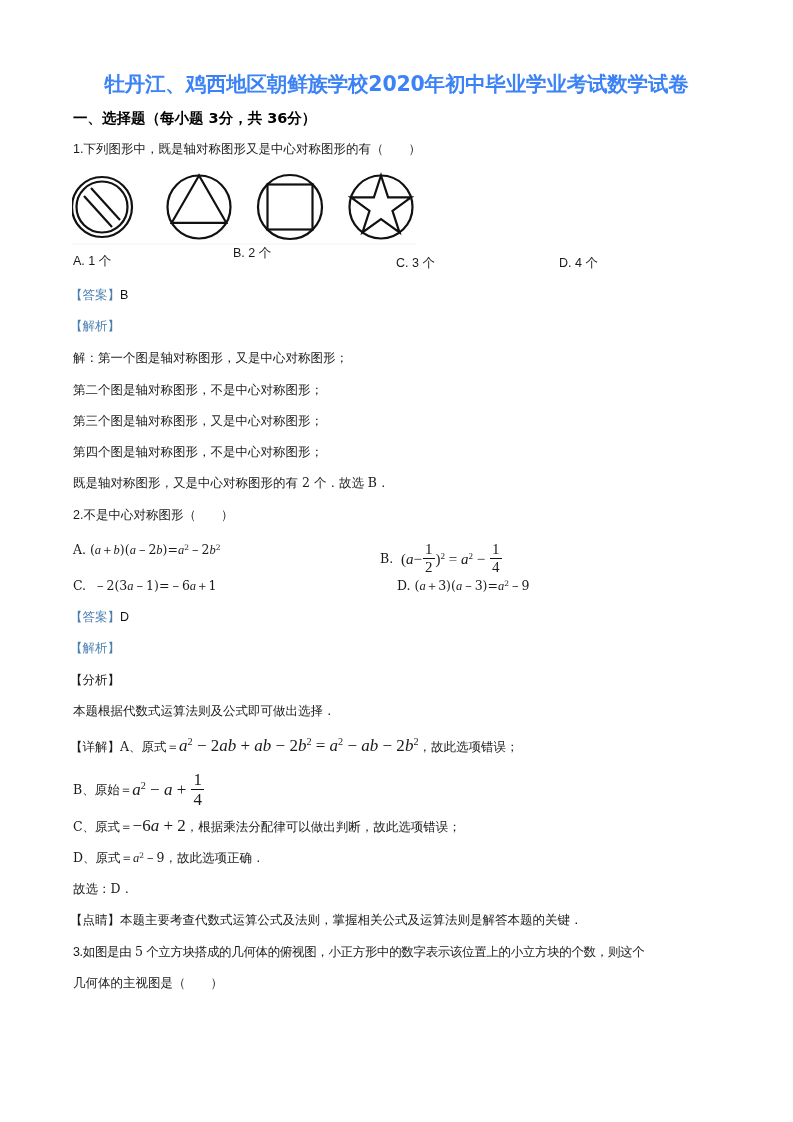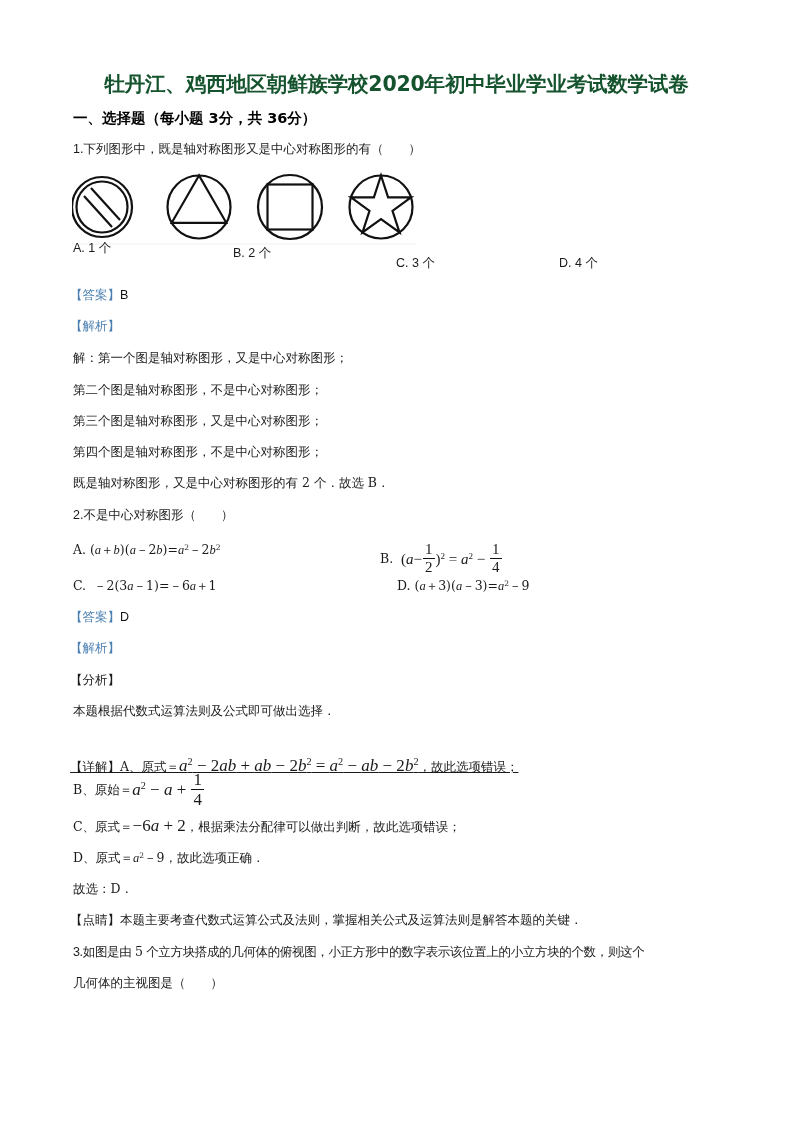--- a/index.html
+++ b/index.html
@@ -5,21 +5,21 @@
     html, body { margin: 0; padding: 0; background: #ffffff; }
     body {
       width: 793px; height: 1122px; position: relative; overflow: hidden;
       font-family: "DejaVu Serif", "Liberation Serif", serif;
       color: #1a1a1a;
     }
     .abs { position: absolute; white-space: nowrap; }
     .title {
       left: 0; width: 793px; top: 70px; text-align: center;
       font-family: "DejaVu Sans", "Liberation Sans", sans-serif;
-      font-weight: bold; font-size: 20.5px; letter-spacing: -0.2px; color: #14532d;
+      font-weight: bold; font-size: 20.5px; letter-spacing: -0.2px; color: #3b82f6;
     }
     .section {
       left: 73px; top: 109px;
       font-family: "DejaVu Sans", "Liberation Sans", sans-serif;
       font-weight: bold; font-size: 14.5px; color: #000;
     }
     .line { left: 73px; font-size: 12.5px; line-height: 16px; }
     .opt { font-size: 12.5px; line-height: 16px; }
     .tag { color: #4a7fb0; font-family: "DejaVu Sans", "Liberation Sans", sans-serif; font-size: 12.5px; }
     .ans { font-family: "Liberation Sans", "DejaVu Sans", sans-serif; font-size: 12.5px; color: #111; }
@@ -70,21 +70,21 @@
 
       <g>
         <circle cx="309" cy="37" r="31.5"></circle>
         <polygon points="309,5.5 316.1,27.3 339,27.3 320.5,40.8 327.5,62.5 309,49.1 290.5,62.5 297.5,40.8 279,27.3 301.9,27.3"></polygon>
       </g>
     </g>
     <line x1="0" y1="74" x2="344" y2="74" stroke="#f0f0f0" stroke-width="1"></line>
   </svg>
 </div>
 
-<div class="abs opt sans" style="left:73px; top:240px;">A. 1 个</div>
+<div class="abs opt sans" style="left:73px; top:253px;">A. 1 个</div>
 <div class="abs opt sans" style="left:233px; top:245px;">B. 2 个</div>
 <div class="abs opt sans" style="left:396px; top:255px;">C. 3 个</div>
 <div class="abs opt sans" style="left:559px; top:255px;">D. 4 个</div>
 
 <div class="abs line" style="left:70px; top:287px;">
   <span class="tag">【答案】</span><span class="ans">B</span>
 </div>
 <div class="abs line" style="left:70px; top:318px;">
   <span class="tag">【解析】</span>
 </div>
@@ -117,21 +117,21 @@
 
 <div class="abs line" style="left:70px; top:609px;">
   <span class="tag">【答案】</span><span class="ans">D</span>
 </div>
 <div class="abs line" style="left:70px; top:640px;">
   <span class="tag">【解析】</span>
 </div>
 <div class="abs line" style="left:70px; top:672px;">【分析】</div>
 <div class="abs line" style="top:703px;">本题根据代数式运算法则及公式即可做出选择．</div>
 
-<div class="abs line" style="left:70px; top:758px;text-decoration:underline;">
+<div class="abs line" style="left:70px; top:738px;">
   <span>【详解】</span><span>A、原式＝</span><span class="math-lg"><span class="it">a</span><sup>2</sup> − 2<span class="it">ab</span> + <span class="it">ab</span> − 2<span class="it">b</span><sup>2</sup> = <span class="it">a</span><sup>2</sup> − <span class="it">ab</span> − 2<span class="it">b</span><sup>2</sup></span><span>，故此选项错误；</span>
 </div>
 
 <div class="abs line" style="top:771px;">
   <span style="vertical-align:middle;">B、原始＝</span><span class="math-lg" style="vertical-align:middle;"><span class="it">a</span><sup>2</sup> − <span class="it">a</span> + </span><span class="frac math-lg"><span class="num">1</span><span class="den">4</span></span>
 </div>
 
 <div class="abs line" style="top:818px;text-align:center;">
   <span>C、原式＝</span><span class="math-lg">−6<span class="it">a</span> + 2</span><span>，根据乘法分配律可以做出判断，故此选项错误；</span>
 </div>

